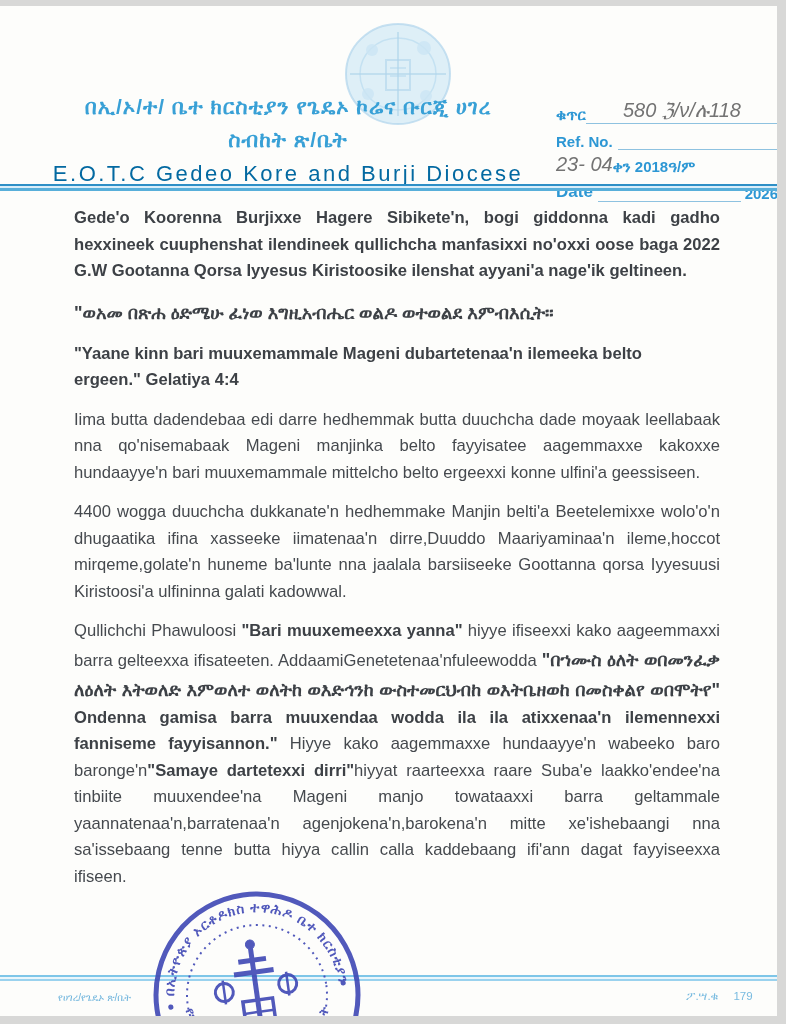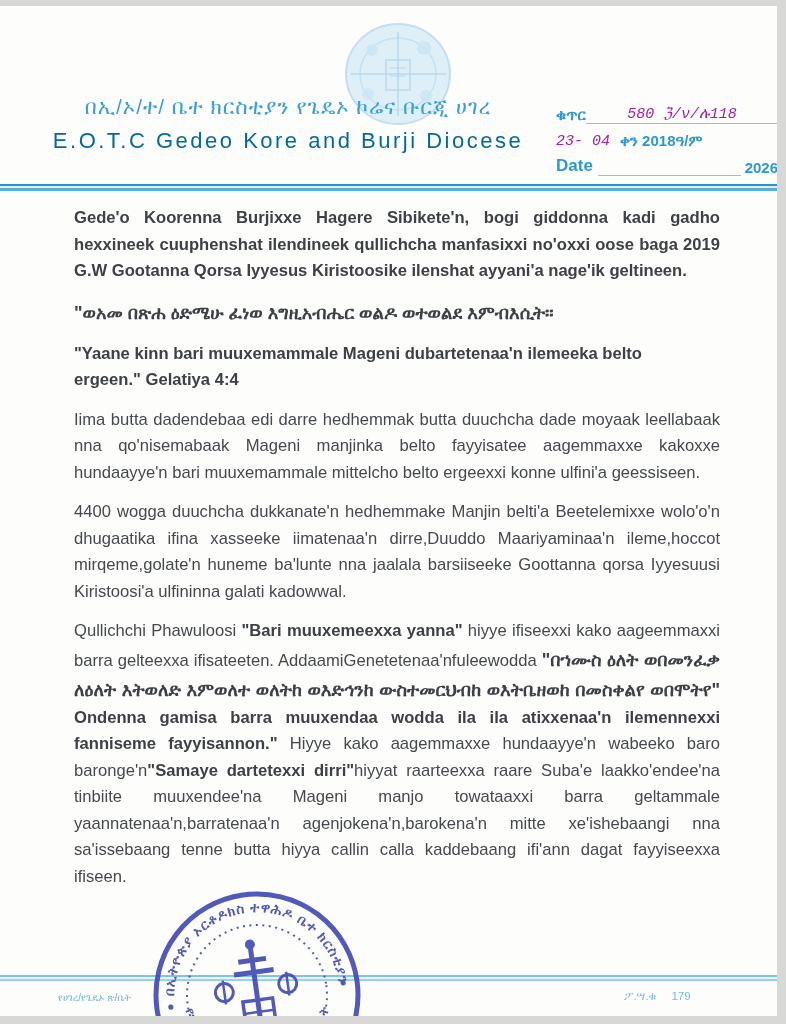--- a/index.html
+++ b/index.html
@@ -8,26 +8,26 @@
     background:#d8d8d7;
     font-family:"Liberation Sans","DejaVu Sans",sans-serif;
   }
   .page{
     position:absolute;left:0;top:6px;width:777px;height:1010px;
     background:#fdfdfb;overflow:hidden;
   }
   
   .watermark{position:absolute;left:342px;top:14px;width:112px;height:108px;opacity:.8;}
   .lh-left{position:absolute;left:26px;top:84px;width:524px;text-align:center;}
-  .lh-am{font-size:21px;font-weight:normal;color:#38a0d6;line-height:33px;letter-spacing:1px;}
+  .lh-am{font-size:21px;font-weight:bold;color:#38a0d6;line-height:33px;letter-spacing:1px;}
   .lh-en{font-size:22px;color:#0369a1;letter-spacing:2.5px;margin-top:5px;font-weight:400;}
   .ref{position:absolute;left:556px;top:92px;width:222px;}
   .ref-row{display:flex;align-items:flex-end;height:26px;}
   .lbl{color:#2d97d4;font-weight:bold;font-size:15px;white-space:nowrap;}
-  .hand{color:#a21caf;font-size:15px;font-family:Liberation Mono, monospace;font-style:italic;white-space:nowrap;}
+  .hand{color:#737373;font-size:20px;font-family:Liberation Sans, sans-serif;font-style:italic;white-space:nowrap;}
   .uline{flex:1;border-bottom:1.5px solid #8ec2e0;margin-left:5px;min-width:10px;}
   .uline-text{border-bottom:1.5px solid #8ec2e0;flex:1;text-align:center;}
   .header-rule{
     position:absolute;left:0;top:178px;width:777px;height:7px;
     background:linear-gradient(to bottom,#2e8fc6 0%,#2e8fc6 30%,#d9eefa 30%,#d9eefa 62%,#58afda 62%);
   }
   
   .body-text{
     position:absolute;left:74px;top:199px;width:646px;
     color:#45494e;font-size:16.6px;line-height:26.5px;
@@ -39,21 +39,21 @@
   .p3{width:600px;}
   
   .stamp{position:absolute;left:150px;top:882px;width:214px;height:214px;z-index:3;
          transform:rotate(-8deg);opacity:.9;}
   
   .footer-rule{
     position:absolute;left:0;top:969px;width:777px;height:6px;
     background:linear-gradient(to bottom,#7ec6e8 0%,#7ec6e8 30%,#eaf6fb 30%,#eaf6fb 60%,#9ad2ee 60%);
   }
   .footer-left{position:absolute;left:58px;top:986px;font-size:10px;color:#6fb4dc;}
-  .footer-right{position:absolute;left:624px;top:984px;font-size:11.5px;color:#79bbe0;display:flex;gap:15px;}
+  .footer-right{position:absolute;left:686px;top:984px;font-size:11.5px;color:#79bbe0;display:flex;gap:15px;}
 </style>
 </head>
 <body>
 
 <div class="page">
 
   <svg class="watermark" viewBox="0 0 112 108">
     <ellipse cx="56" cy="54" rx="52" ry="50" fill="#d7ecf7"></ellipse>
     <ellipse cx="56" cy="54" rx="52" ry="50" fill="none" stroke="#9ccbe8" stroke-width="2" opacity=".7"></ellipse>
     <ellipse cx="56" cy="54" rx="38" ry="36" fill="none" stroke="#a9d4ec" stroke-width="1.5" opacity=".7"></ellipse>
@@ -63,43 +63,48 @@
     <line x1="48" y1="48" x2="64" y2="48" stroke="#9ccbe8" stroke-width="1.5" opacity=".6"></line>
     <line x1="48" y1="56" x2="64" y2="56" stroke="#9ccbe8" stroke-width="1.5" opacity=".6"></line>
     <circle cx="30" cy="30" r="6" fill="#bfe0f2" opacity=".8"></circle>
     <circle cx="82" cy="28" r="7" fill="#bfe0f2" opacity=".8"></circle>
     <circle cx="26" cy="74" r="6" fill="#bfe0f2" opacity=".8"></circle>
     <circle cx="84" cy="76" r="6" fill="#bfe0f2" opacity=".8"></circle>
   </svg>
 
   <div class="lh-left">
     <div class="lh-am">በኢ/ኦ/ተ/ ቤተ ክርስቲያን የጌዴኦ  ኮሬና ቡርጂ   ሀገረ</div>
+    <div class="lh-am">ስብከት  ጽ/ቤት</div>
     <div class="lh-en">E.O.T.C Gedeo Kore and Burji Diocese</div>
   </div>
 
   <div class="ref">
     <div class="ref-row">
       <span class="lbl">ቁጥር</span>
       <span class="hand uline-text">580 ℨ/ν/ሉ118</span>
     </div>
     <div class="ref-row">
+      <span class="lbl">Ref. No.</span>
+      <span class="uline"></span>
+    </div>
+    <div class="ref-row">
       <span class="hand">23- 04</span>
-      <span class="lbl" style="margin-left:10px;">ቀን 2018ዓ/ም</span>
+      <span class="lbl" style="">ቀን 2018ዓ/ም</span>
     </div>
     <div class="ref-row">
       <span class="lbl" style="font-size:17px;">Date</span>
       <span class="uline"></span>
       <span class="lbl" style="margin-left:4px;">2026</span>
     </div>
   </div>
 
   <div class="header-rule"></div>
 
   <div class="body-text">
-    <p class="para b">Gede'o Koorenna Burjixxe Hagere Sibikete'n, bogi giddonna kadi gadho hexxineek cuuphenshat ilendineek qullichcha manfasixxi no'oxxi oose baga 2019 G.W Gootanna Qorsa Iyyesus Kiristoosike ilenshat ayyani'a nage'ik geltineen.</p>
+    <p class="para b">Gede'o Koorenna Burjixxe Hagere Sibikete'n, bogi giddonna kadi gadho hexxineek cuuphenshat ilendineek qullichcha manfasixxi no'oxxi oose baga 2022 G.W Gootanna Qorsa Iyyesus Kiristoosike ilenshat ayyani'a nage'ik geltineen.</p>
     <p class="para noj b geez">"ወአመ በጽሐ  ዕድሜሁ ፈነወ እግዚአብሔር ወልዶ ወተወልደ እምብእሲት፡፡</p>
     <p class="para noj b p3">"Yaane kinn bari muuxemammale Mageni dubartetenaa'n ilemeeka belto ergeen." Gelatiya 4:4</p>
     <p class="para" style="">Iima butta dadendebaa edi darre hedhemmak butta duuchcha dade moyaak leellabaak nna qo'nisemabaak Mageni manjinka belto fayyisatee aagemmaxxe kakoxxe hundaayye'n bari muuxemammale mittelcho belto ergeexxi konne ulfini'a geessiseen.</p>
     <p class="para">4400 wogga duuchcha dukkanate'n hedhemmake Manjin belti'a  Beetelemixxe wolo'o'n dhugaatika ifina  xasseeke iimatenaa'n dirre,Duuddo Maariyaminaa'n ileme,hoccot mirqeme,golate'n huneme ba'lunte nna jaalala barsiiseeke Goottanna qorsa Iyyesuusi Kiristoosi'a ulfininna galati kadowwal.</p>
     <p class="para"><span>Qullichchi Phawuloosi </span><span class="b">"Bari muuxemeexxa yanna"</span><span> hiyye ifiseexxi kako aageemmaxxi barra gelteexxa ifisateeten. AddaamiGenetetenaa'nfuleewodda </span><span class="b geez">"በኀሙስ ዕለት ወበመንፈቃ ለዕለት  እትወለድ እምወለተ ወለትከ ወእድኅንከ ውስተመርህብከ ወእትቤዘወከ በመስቀልየ ወበሞትየ" </span><span class="b">Ondenna gamisa barra muuxendaa wodda ila ila atixxenaa'n ilemennexxi fanniseme fayyisannon."</span><span> Hiyye kako aagemmaxxe hundaayye'n wabeeko baro baronge'n</span><span class="b">"Samaye dartetexxi dirri"</span><span>hiyyat raarteexxa raare Suba'e laakko'endee'na tinbiite muuxendee'na Mageni manjo towataaxxi barra geltammale yaannatenaa'n,barratenaa'n agenjokena'n,barokena'n mitte xe'ishebaangi nna sa'issebaang tenne butta hiyya callin calla kaddebaang ifi'ann dagat fayyiseexxa ifiseen.</span></p>
   </div>
 
   <div class="footer-rule"></div>
   <div class="footer-left">የሀገረ/የጌዴኦ ጽ/ቤት</div>
   <div class="footer-right">

